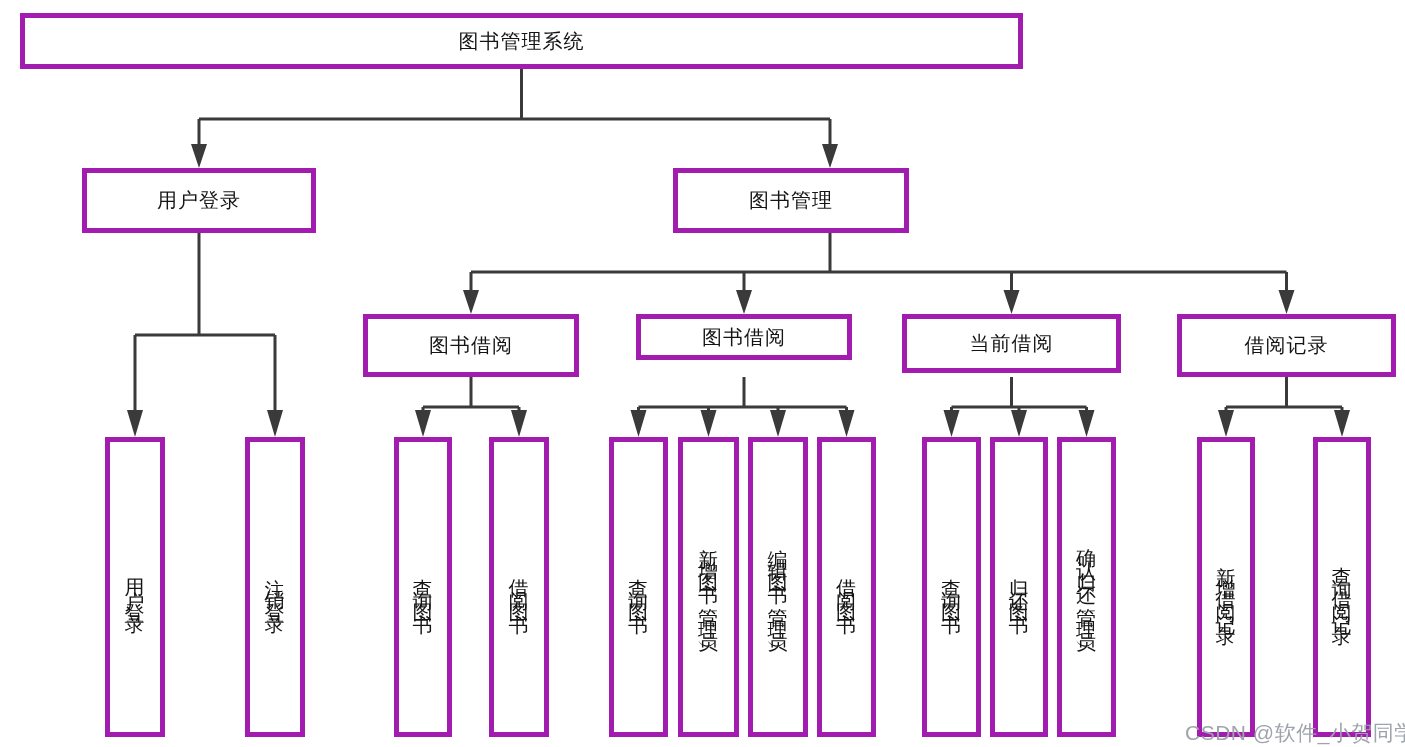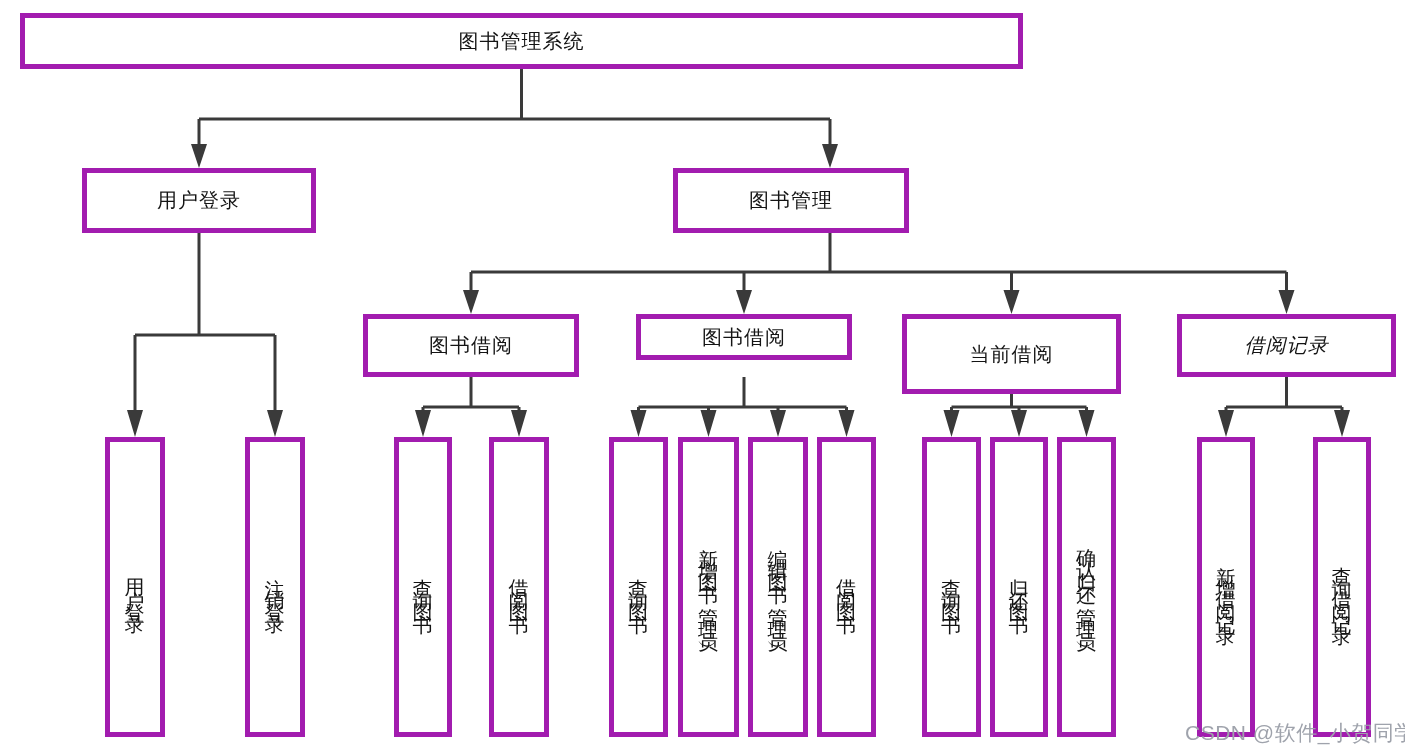--- a/index.html
+++ b/index.html
@@ -98,24 +98,24 @@
   <div class="node" style="left:673px; top:168px; width:236px; height:65px;">
     <span>图书管理</span>
   </div>
 
   <div class="node" style="left:363px; top:314px; width:216px; height:63px;">
     <span>图书借阅</span>
   </div>
   <div class="node" style="left:636px; top:314px; width:216px; height:46px;">
     <span>图书借阅</span>
   </div>
-  <div class="node" style="left:902px; top:314px; width:219px; height:80px;">
+  <div class="node" style="left:902px; top:314px; width:219px; height:59px;">
     <span>当前借阅</span>
   </div>
-  <div class="node" style="left:1177px; top:314px; width:219px; height:63px;font-style:italic;">
+  <div class="node" style="left:1177px; top:314px; width:219px; height:63px;">
     <span>借阅记录</span>
   </div>
 
   <div class="node v" style="left:105px; top:437px; width:60px; height:300px;">
     <span>用户登录</span>
   </div>
   <div class="node v" style="left:245px; top:437px; width:60px; height:300px;">
     <span>注销登录</span>
   </div>
 

